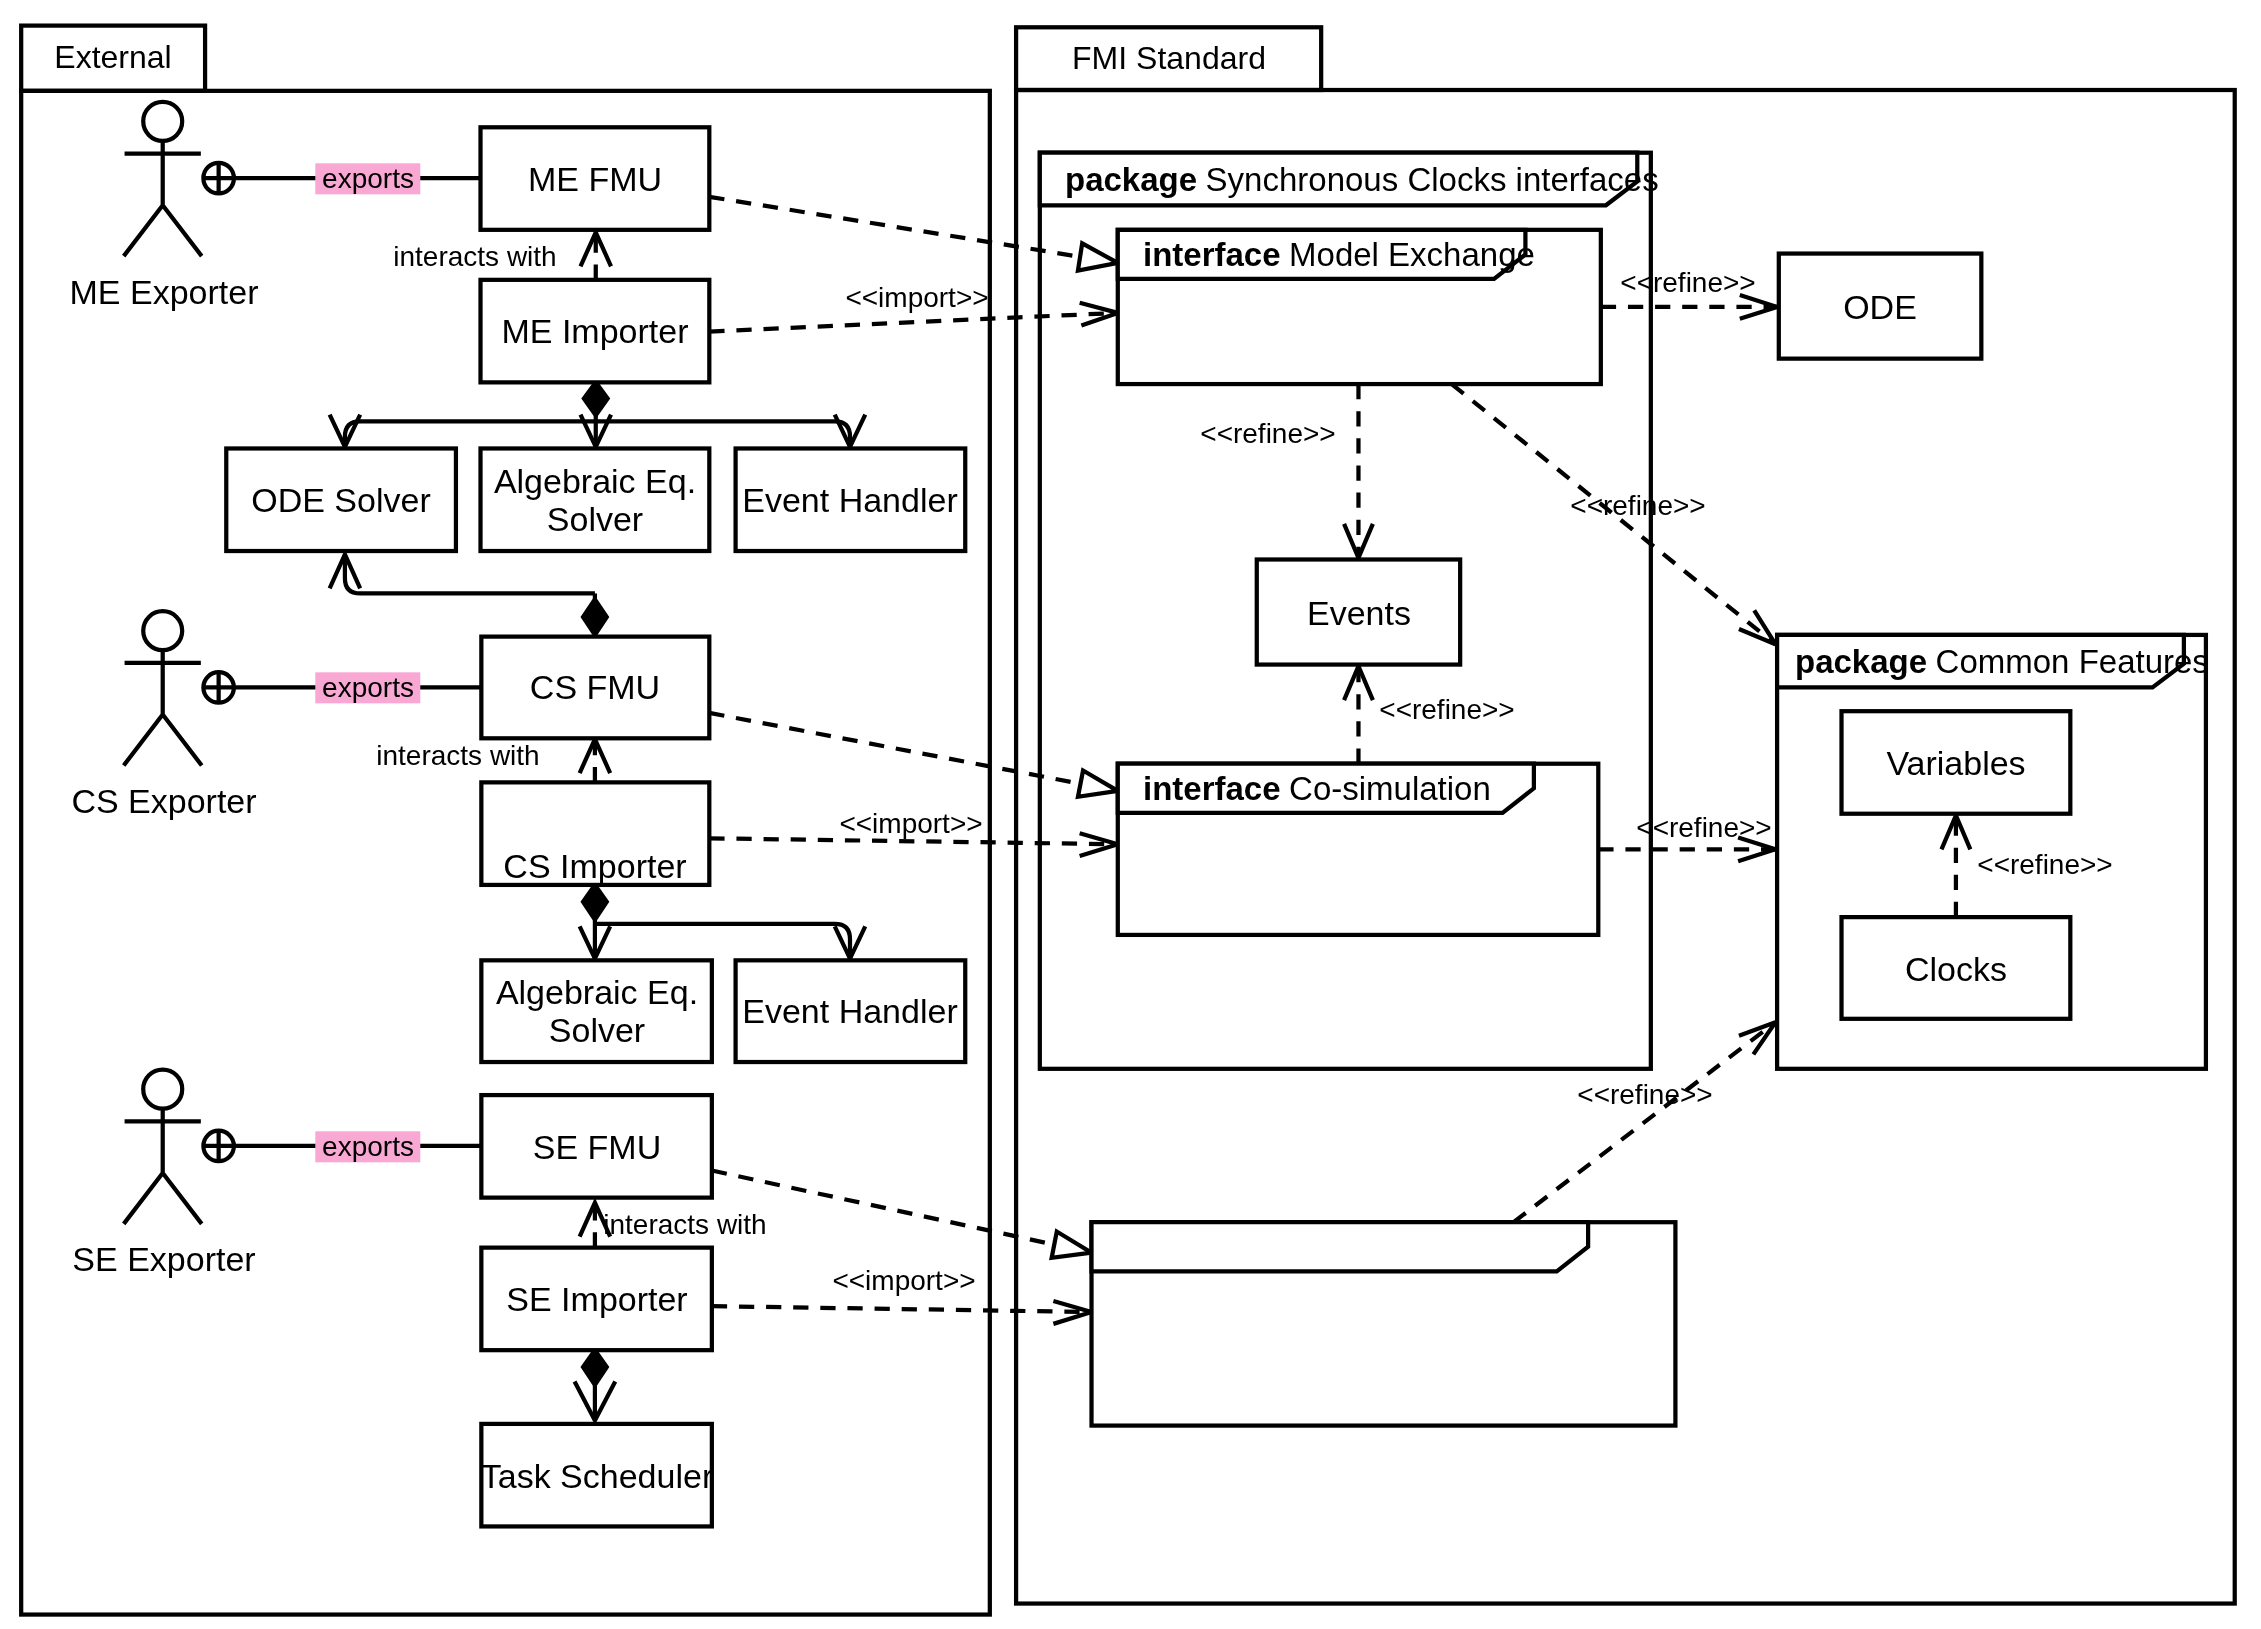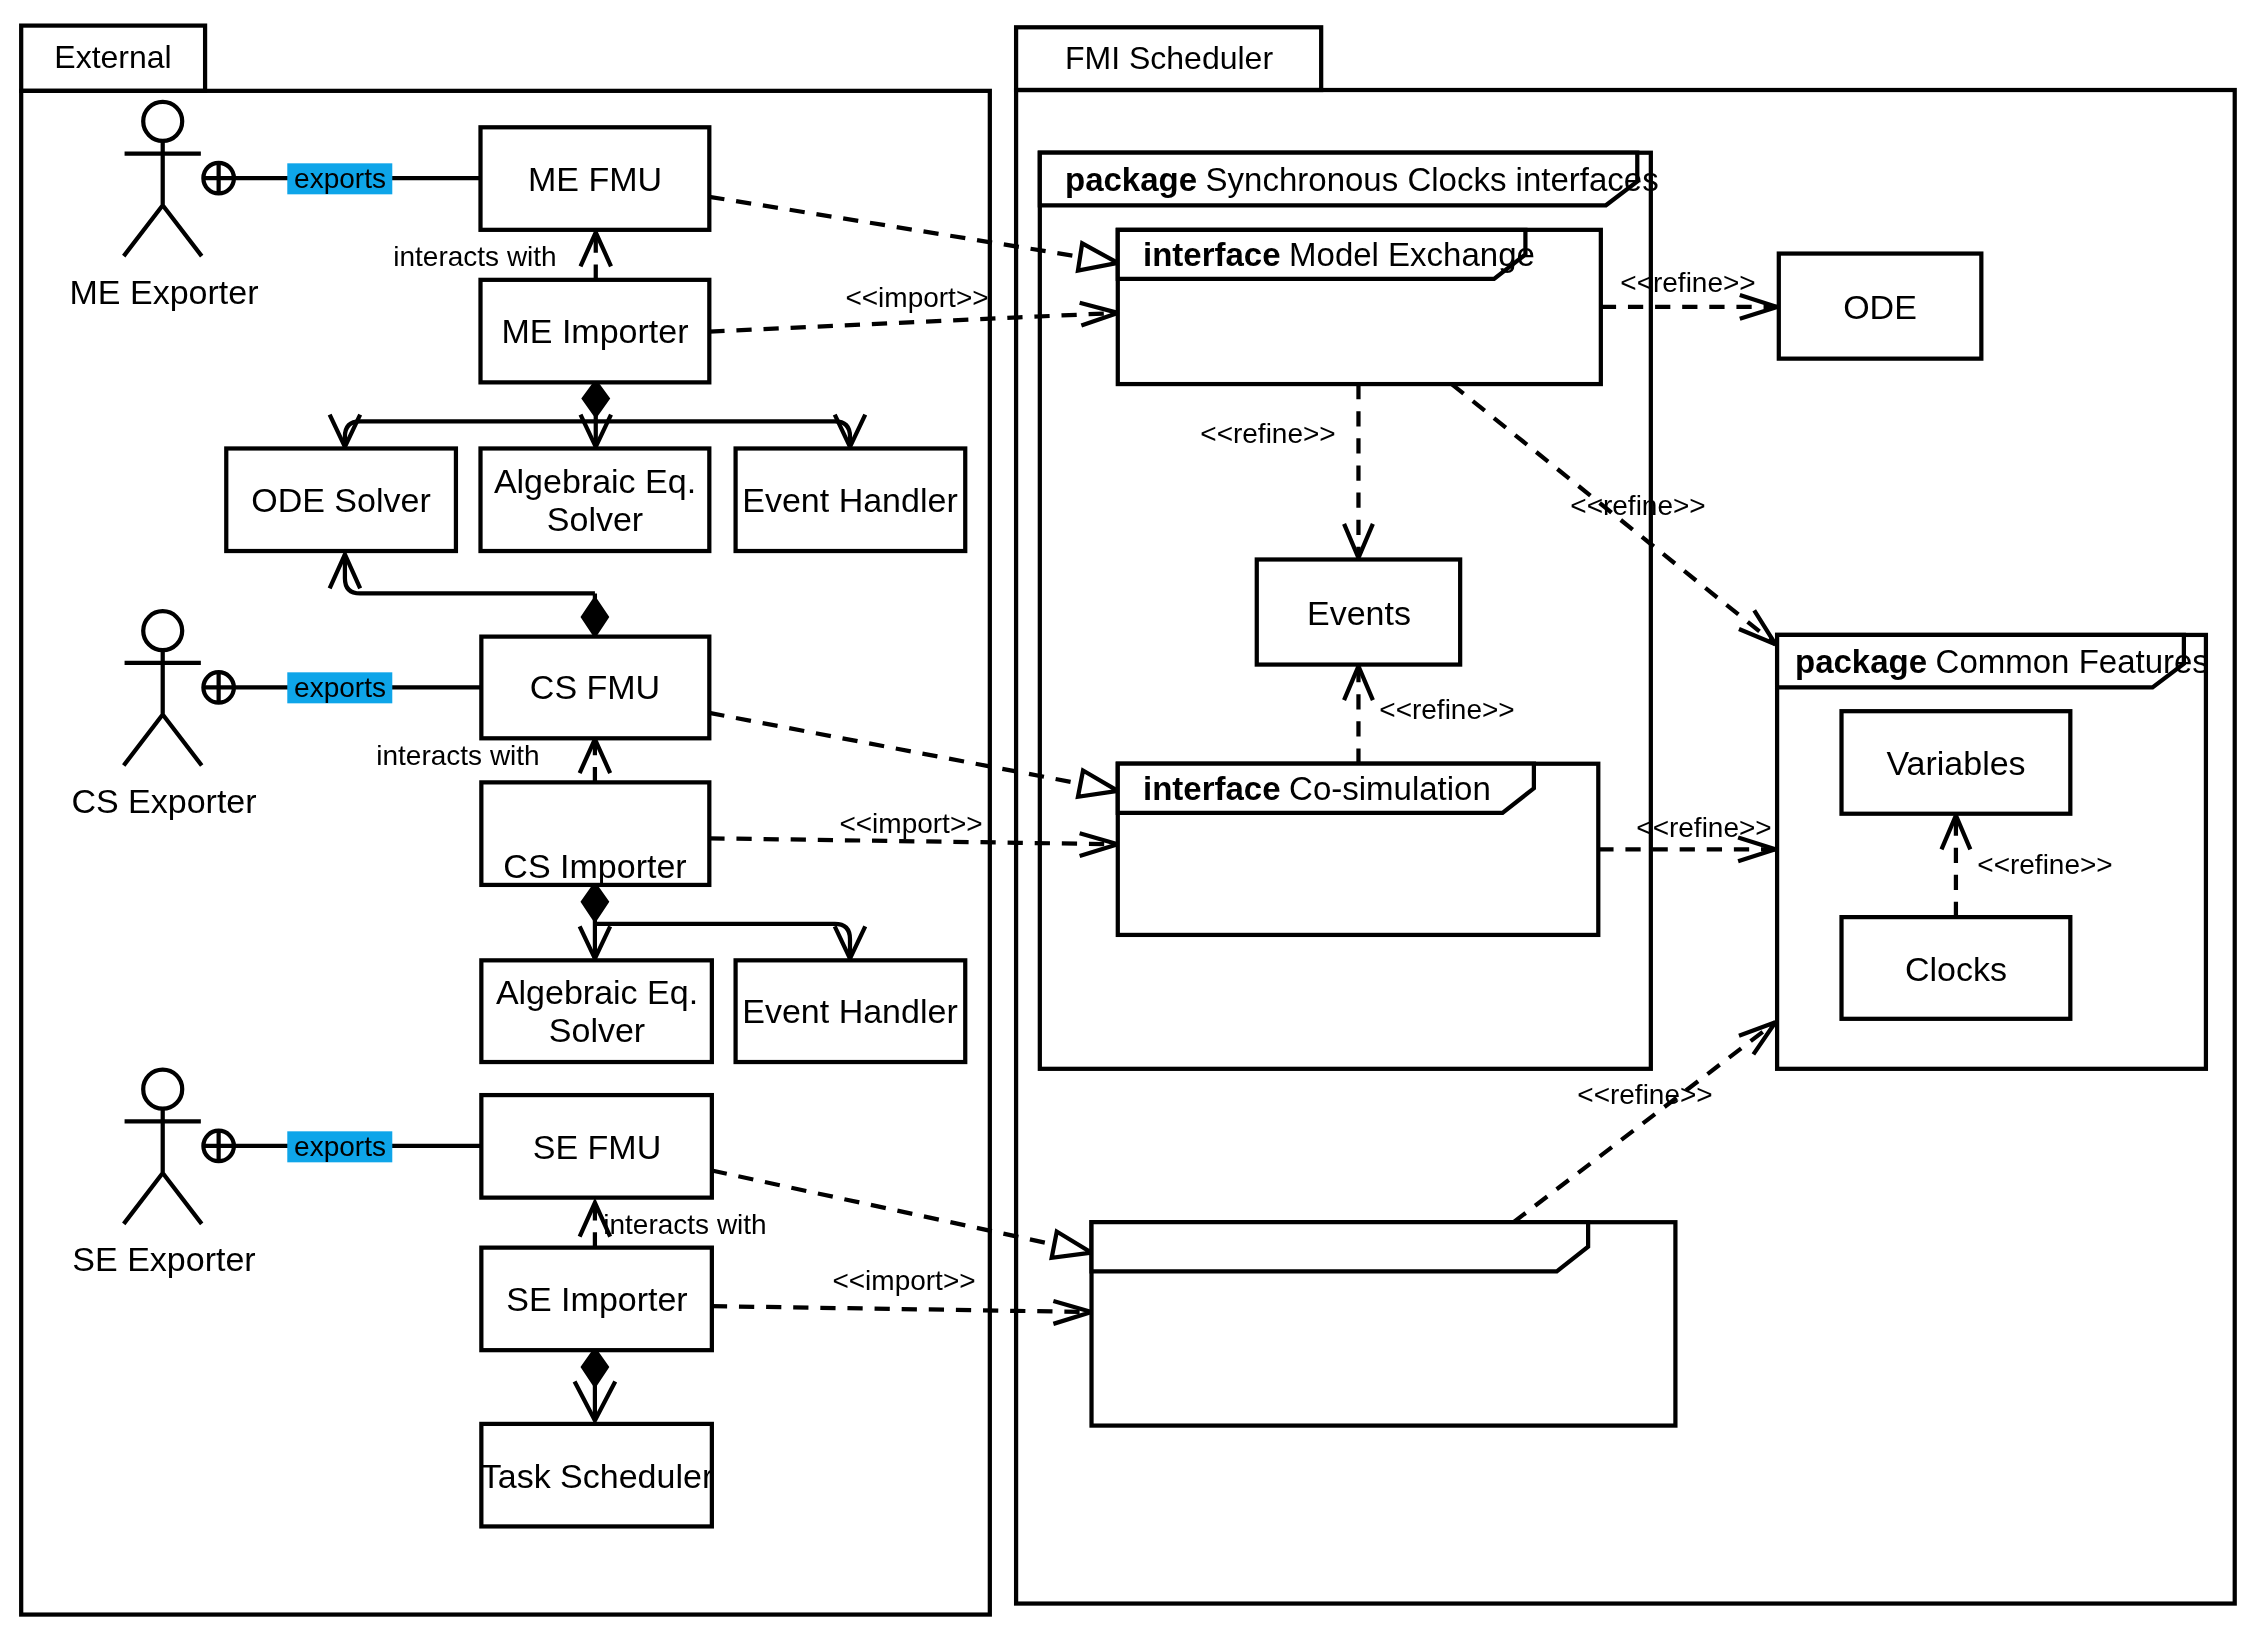--- a/index.html
+++ b/index.html
@@ -7,21 +7,21 @@
        font-family:"Liberation Sans", sans-serif;color:#000;}
   .canvas{position:absolute;left:0;top:0;width:1927px;height:1630px;}
   svg{position:absolute;left:0;top:0;}
   .label{position:absolute;transform:translate(-50%,-50%);white-space:nowrap;
          font-size:34px;line-height:1.12;text-align:center;}
   .label.left{transform:translateY(-50%);text-align:left;}
   .label.wrap{white-space:normal;width:212px;}
   .tab-title{font-size:32px;}
   .pkg-title,.if-title{font-size:33px;}
   .edge{font-size:28px;}
-  .edge.bg{background:#0ea5e9;padding:0 6.8px;}
+  .edge.bg{background:#f9a8d4;padding:0 6.8px;margin-left:28px;}
   .actor-name{font-size:34px;}
   b{margin-right:8.5px;}
 </style>
 </head>
 <body>
 
 <div class="canvas">
 
 <svg width="2261" height="1630" viewBox="0 0 2668 1923">
   <g stroke="#000" stroke-width="5" fill="none">
@@ -193,21 +193,21 @@
       <rect x="568" y="1680" width="272" height="121"></rect>
       <rect x="2099" y="299" width="239" height="124"></rect>
       <rect x="1483" y="660" width="240" height="124"></rect>
       <rect x="2173" y="839" width="270" height="121"></rect>
       <rect x="2173" y="1082" width="270" height="120"></rect>
     </g>
   </g>
 </svg>
 
 <div class="label tab-title" style="left:113px;top:58px">External</div>
-<div class="label tab-title" style="left:1169px;top:59px">FMI Scheduler</div>
+<div class="label tab-title" style="left:1169px;top:59px">FMI Standard</div>
 
 <div class="label left pkg-title" style="left:1795px;top:662px">
   <b>package</b><span>Common Features</span>
 </div>
 <div class="label left pkg-title" style="left:1065px;top:180px">
   <b>package</b><span>Synchronous Clocks interfaces</span>
 </div>
 
 <div class="label left if-title" style="left:1143px;top:255px">
   <b>interface</b><span>Model Exchange</span>

